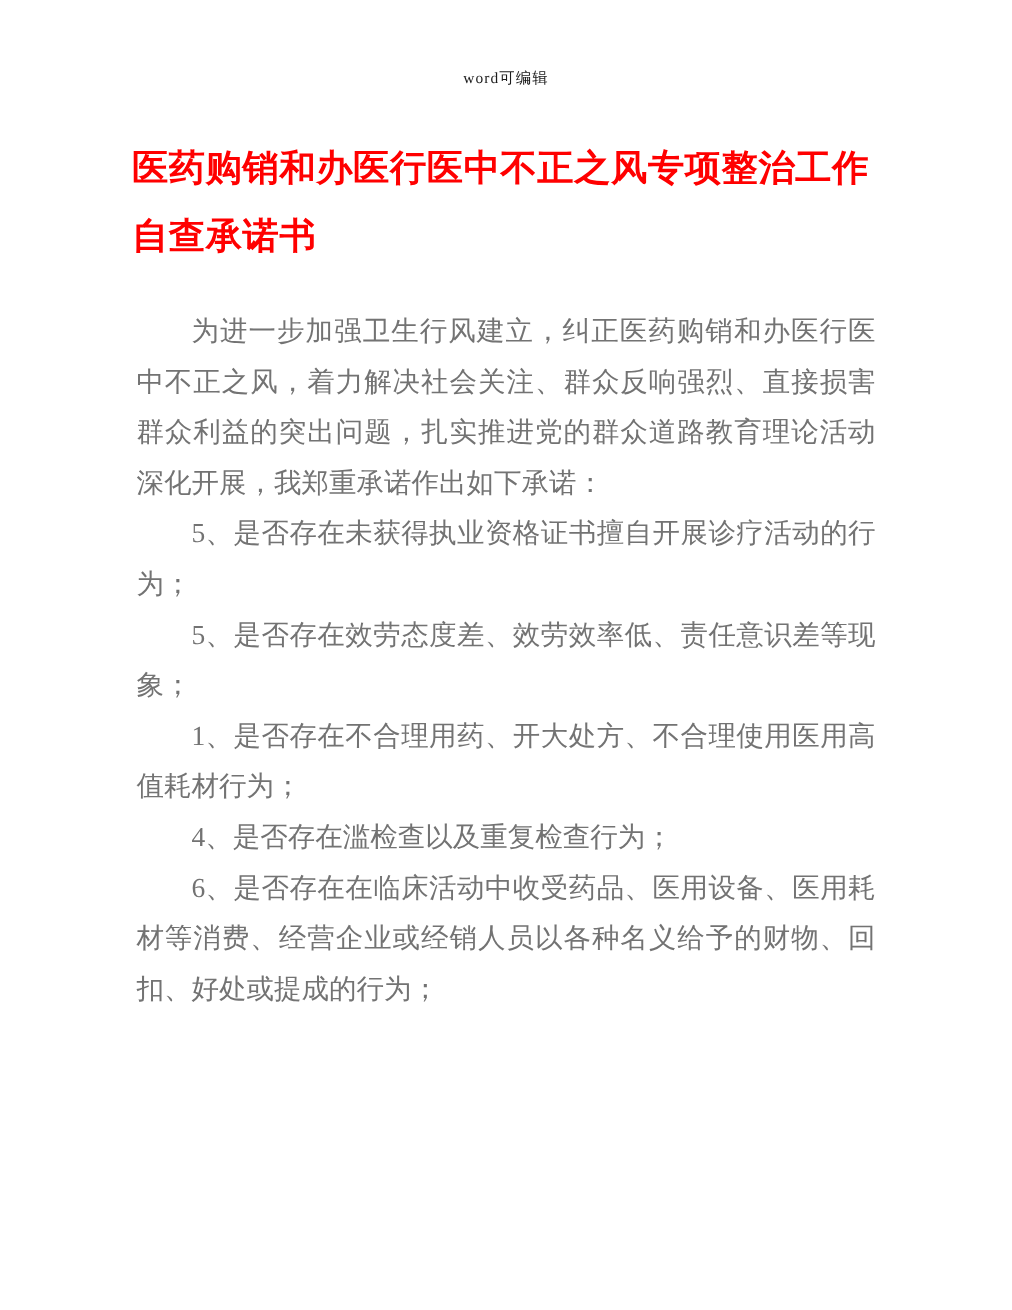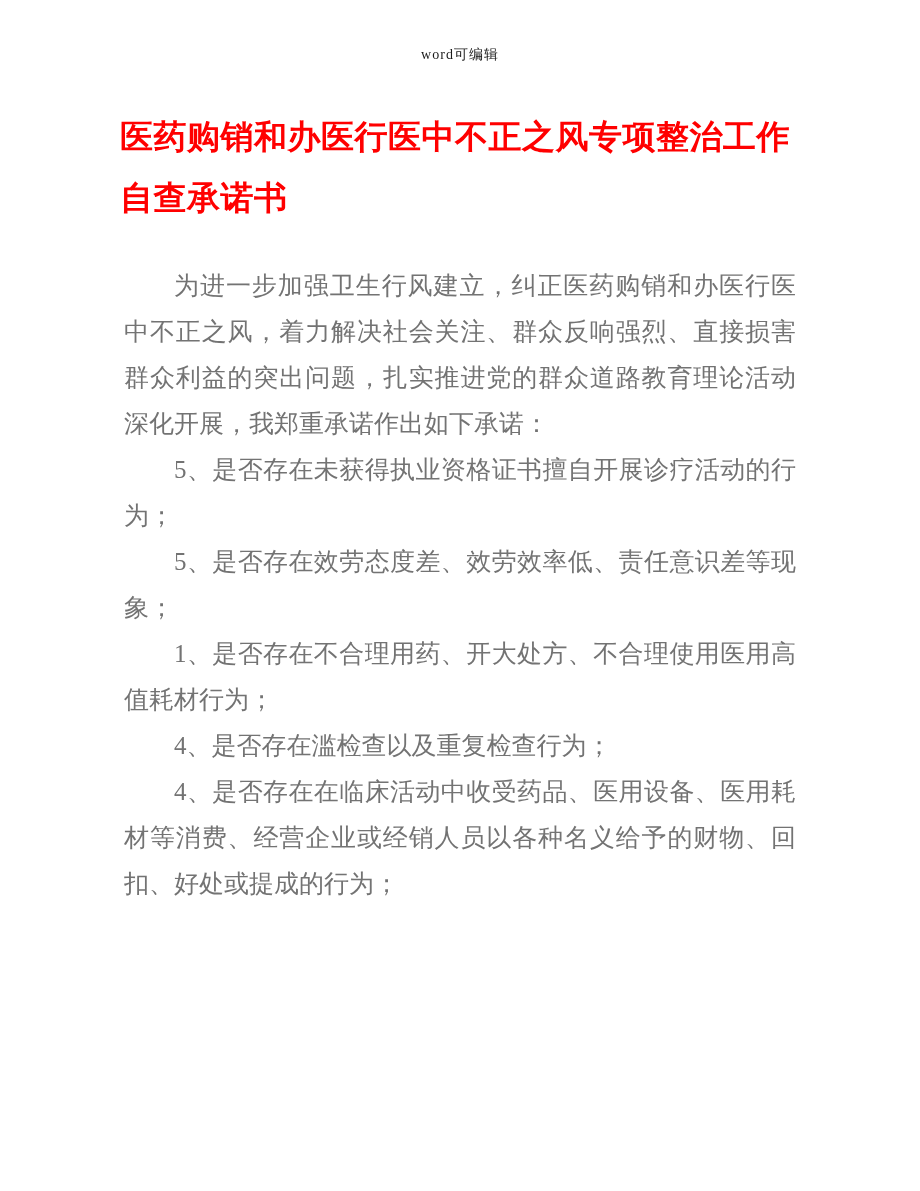--- a/index.html
+++ b/index.html
@@ -1,21 +1,21 @@
 <!DOCTYPE html>
 <html><head>
 <meta charset="utf-8">
 <style>
   * { box-sizing: border-box; }
   html, body { margin: 0; padding: 0; background: #ffffff; }
   .page {
     position: relative;
     width: 920px;
     height: 940px;
-    margin: 0 auto;
+    margin: 16px auto;
     background: #ffffff;
     overflow: hidden;
     font-family: "Liberation Serif", serif;
   }
   .watermark {
     position: absolute;
     top: 46px;
     left: 0;
     right: 0;
     text-align: center;
@@ -73,17 +73,17 @@
   <div class="watermark">word可编辑</div>
 
   <h1 class="doc-title" style="color: rgb(255, 0, 0);">医药购销和办医行医中不正之风专项整治工作自查承诺书</h1>
 
   <div class="doc-body" style="color: #737373;">
       <p class="body-para">为进一步加强卫生行风建立，纠正医药购销和办医行医中不正之风，着力解决社会关注、群众反响强烈、直接损害群众利益的突出问题，扎实推进党的群众道路教育理论活动深化开展，我郑重承诺作出如下承诺：</p>
       <p class="body-para">5、是否存在未获得执业资格证书擅自开展诊疗活动的行为；</p>
       <p class="body-para">5、是否存在效劳态度差、效劳效率低、责任意识差等现象；</p>
       <p class="body-para">1、是否存在不合理用药、开大处方、不合理使用医用高值耗材行为；</p>
       <p class="body-para bold">4、是否存在滥检查以及重复检查行为；</p>
-      <p class="body-para">4、是否存在在临床活动中收受药品、医用设备、医用耗材等消费、经营企业或经销人员以各种名义给予的财物、回扣、好处或提成的行为；</p>
+      <p class="body-para">6、是否存在在临床活动中收受药品、医用设备、医用耗材等消费、经营企业或经销人员以各种名义给予的财物、回扣、好处或提成的行为；</p>
     </div>
 
   <div class="page-footer" style="color: rgb(255, 64, 153);">第 1 页 共 3 页</div>
 </div>
 
 </body></html>

